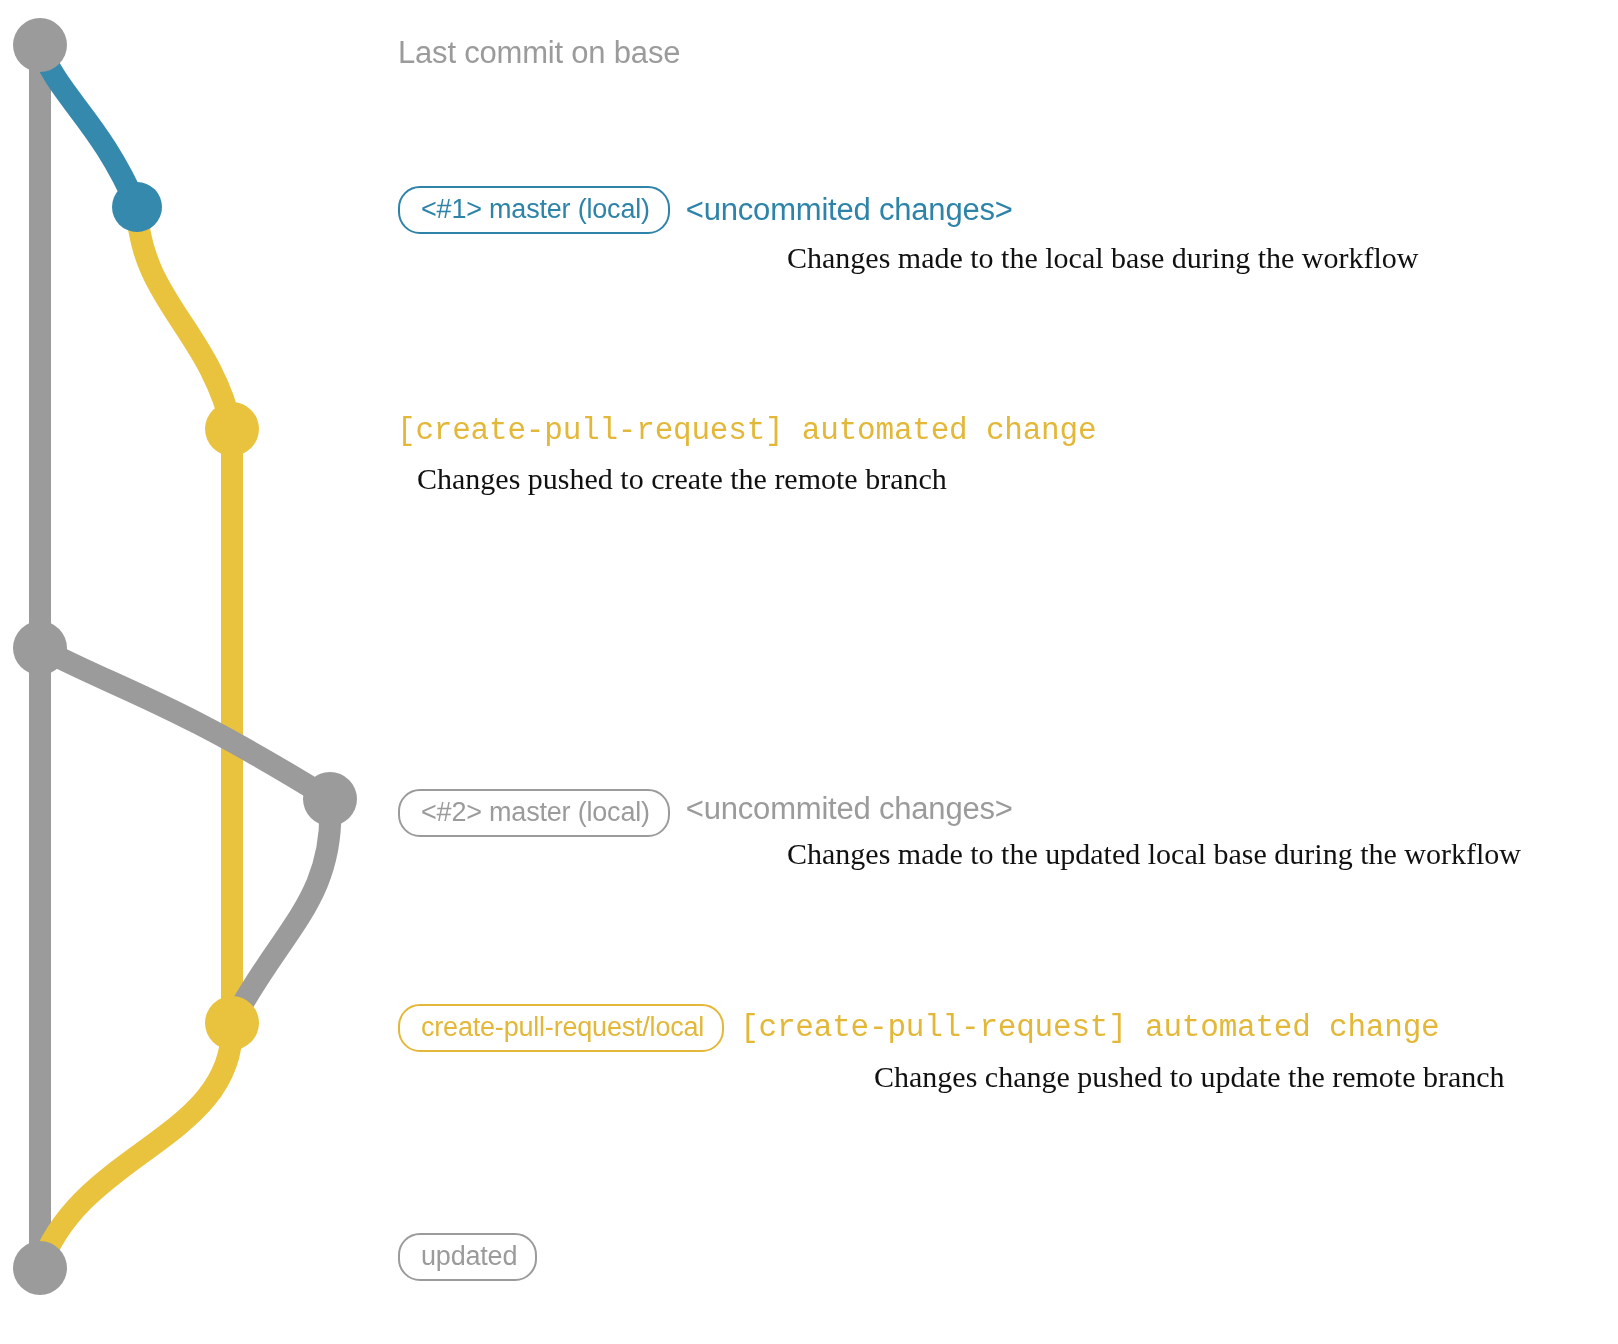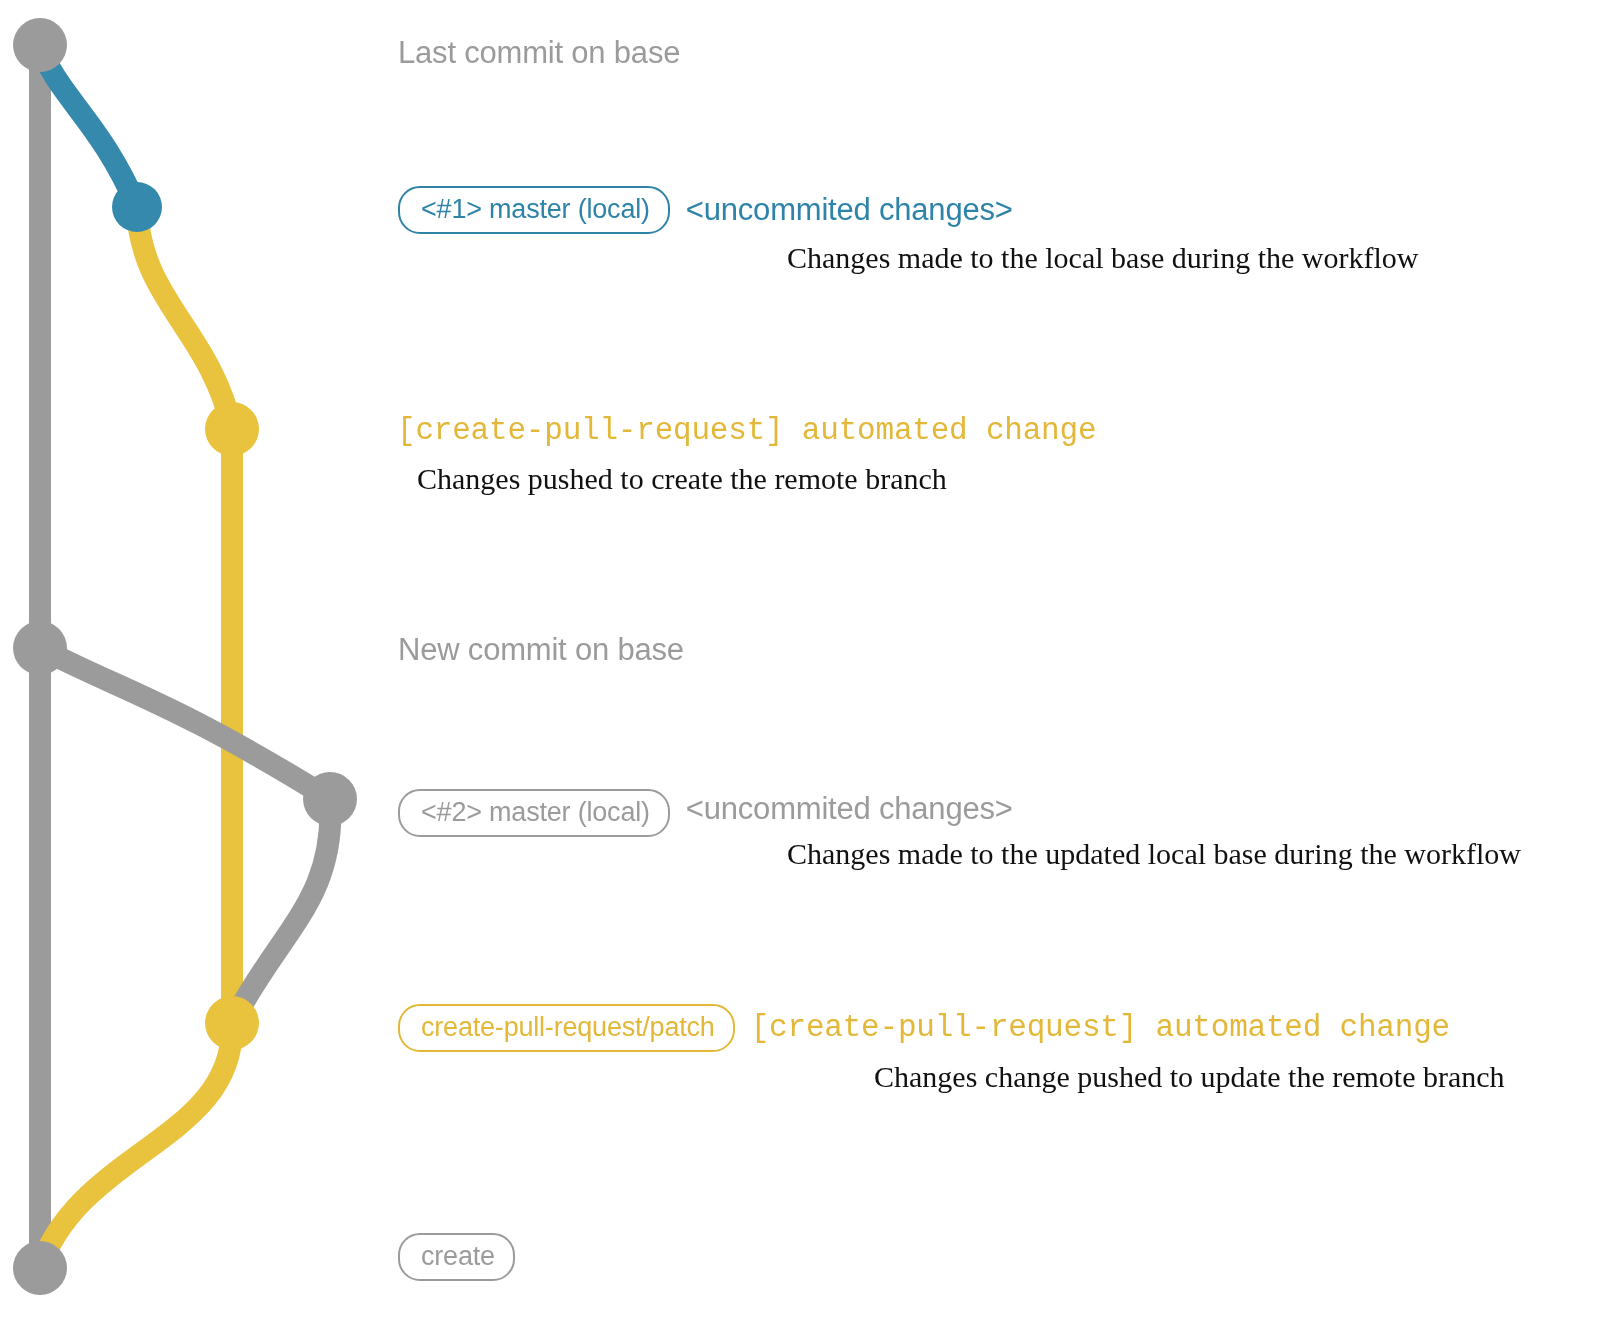--- a/index.html
+++ b/index.html
@@ -113,33 +113,30 @@
     <span class="pill pill-blue">&lt;#1&gt; master (local)</span>
     <span class="headline headline-blue">&lt;uncommited changes&gt;</span>
   </div>
   <div class="subtext" style="left:787px; top:241px;">Changes made to the local base during the workflow</div>
 
   <div class="row" style="left:397px; top:414px;">
     <span class="headline headline-yellow">[create-pull-request] automated change</span>
   </div>
   <div class="subtext" style="left:417px; top:462px;">Changes pushed to create the remote branch</div>
 
-  <div class="row" style="left:398px; top:633px;">
-    <span class="headline headline-gray">New commit on base</span>
-  </div>
 
   <div class="row pill-row" style="left:398px; top:781px;">
     <span class="pill pill-gray">&lt;#2&gt; master (local)</span>
     <span class="headline headline-gray">&lt;uncommited changes&gt;</span>
   </div>
   <div class="subtext" style="left:787px; top:837px;">Changes made to the updated local base during the workflow</div>
 
   <div class="row pill-row" style="left:398px; top:1004px;">
-    <span class="pill pill-yellow">create-pull-request/patch</span>
+    <span class="pill pill-yellow">create-pull-request/local</span>
     <span class="headline headline-yellow">[create-pull-request] automated change</span>
   </div>
   <div class="subtext" style="left:874px; top:1060px;">Changes change pushed to update the remote branch</div>
 
   <div class="row pill-row" style="left:398px; top:1225px;">
-    <span class="pill pill-gray">create</span>
+    <span class="pill pill-gray">updated</span>
   </div>
 
 </div>
 
 </body></html>

